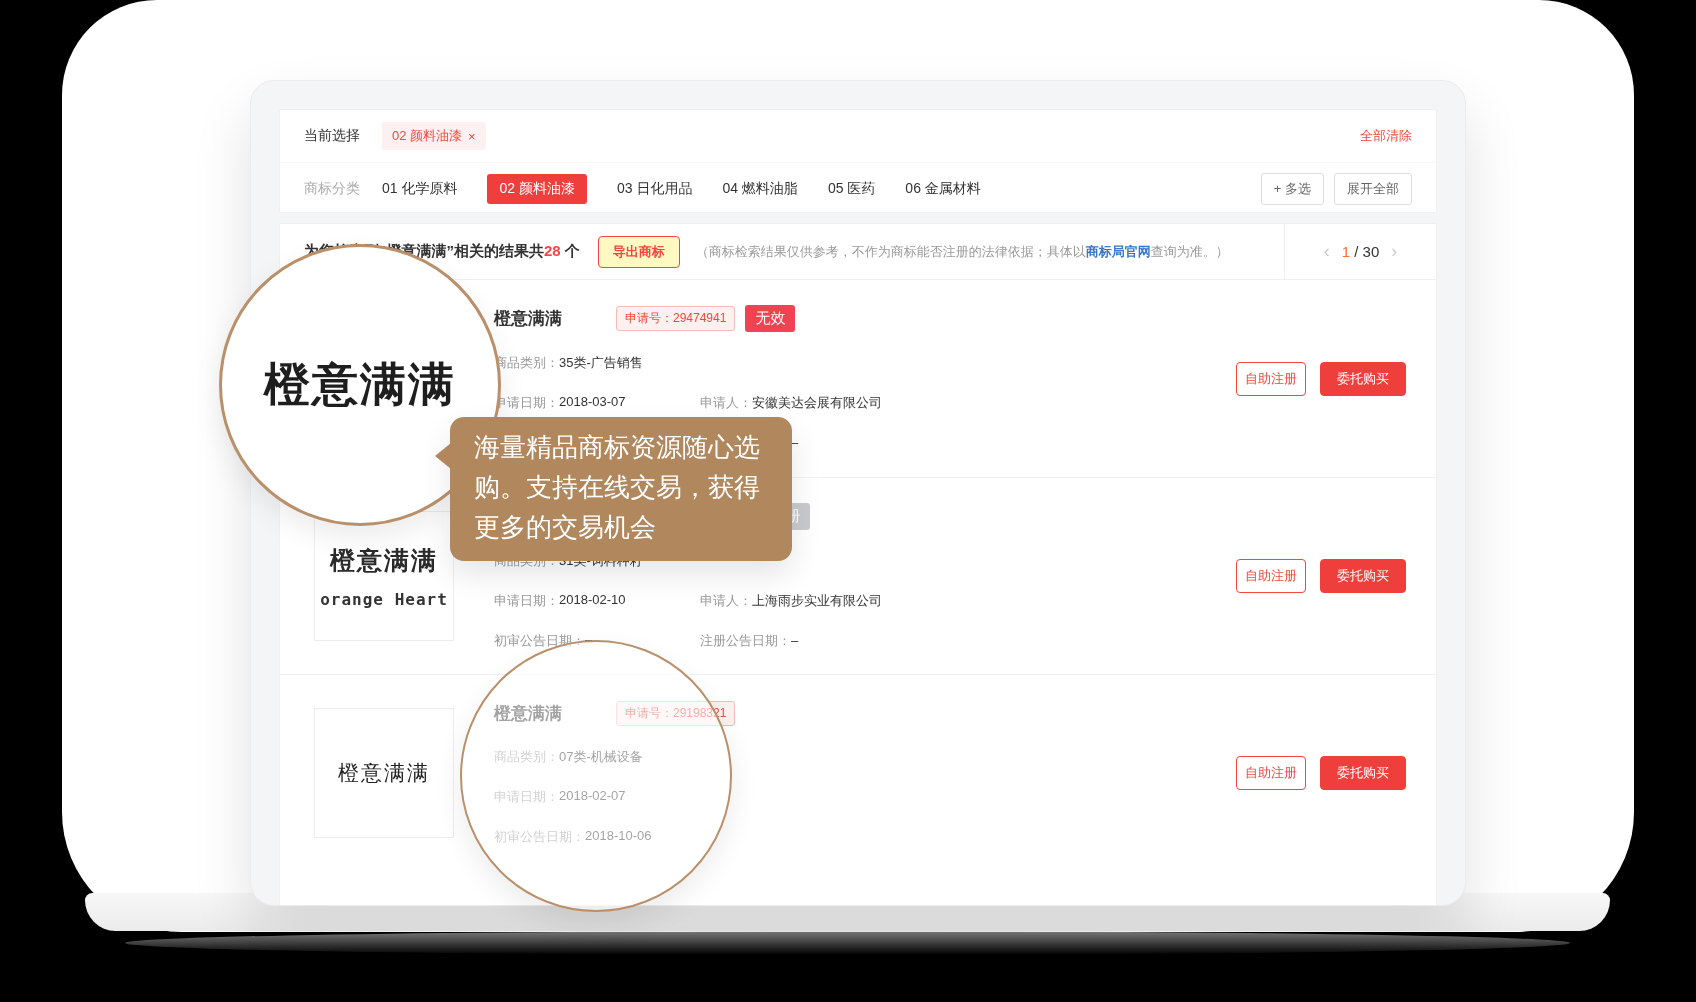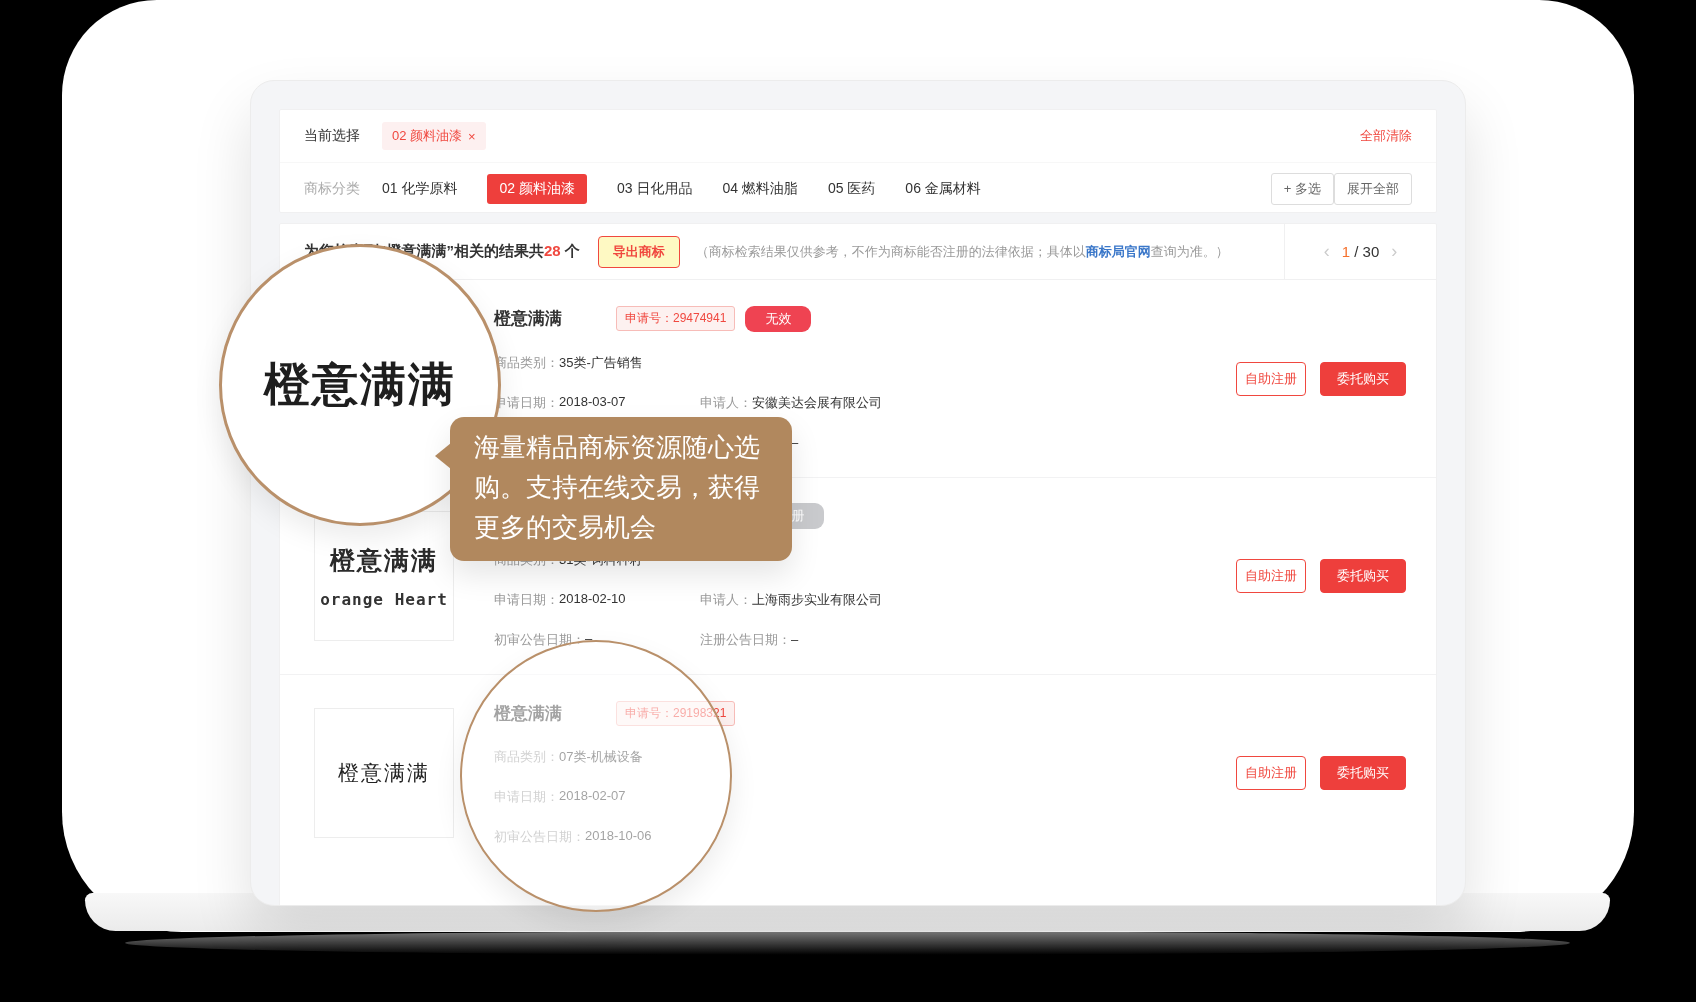--- a/index.html
+++ b/index.html
@@ -29,21 +29,21 @@
   .hp-row + .hp-row { border-top:1px solid #f7f7f7; }
   .hp-label { font-size:14px; color:#333; margin-right:22px; }
   .hp-label.dim { color:#aaa; }
   .sel-tag { display:inline-flex; align-items:center; gap:6px; background:#fdf0f0;
              color:#f0483f; font-size:13px; padding:5px 10px; border-radius:3px; }
   .sel-tag .x { font-size:13px; cursor:pointer; }
   .clear-all { margin-left:auto; color:#f0483f; font-size:13px; cursor:pointer; }
   .cats { display:flex; align-items:center; gap:30px; font-size:14px; color:#333; }
   .cat { cursor:pointer; white-space:nowrap; }
   .cat.active { background:#ee3f3c; color:#fff; padding:6px 12px; border-radius:3px; }
-  .hp-right { margin-left:auto; display:flex; }
+  .hp-right { margin-left:auto; display:flex; gap:10px; }
   .ghost-btn { border:1px solid #ddd; color:#666; background:#fff; font-size:13px;
                padding:6px 12px; border-radius:3px; cursor:pointer; }
 
   
   .results-panel { height:684px; display:flex; flex-direction:column; }
   .res-header { display:flex; align-items:center; height:56px; border-bottom:1px solid #f0f0f1; }
   .res-left { display:flex; align-items:center; padding-left:24px; flex:1; min-width:0; }
   .res-title { font-size:15px; color:#333; font-weight:bold; white-space:nowrap; }
   .res-count { color:#f0483f; font-weight:bold; }
   .export-btn { margin:0 16px 0 18px; border:1px solid #f0483f; color:#f0483f; background:#fef9c3;
@@ -65,21 +65,21 @@
   .tm-main-2 { font-family:"DejaVu Serif","Liberation Serif",serif; font-size:25px; font-weight:bold;
                color:#2b2b2b; letter-spacing:2px; }
   .tm-sub-2 { font-family:"DejaVu Sans Mono","Liberation Mono",monospace; font-size:16px;
               font-weight:bold; color:#333; margin-top:13px; letter-spacing:1px; }
   .tm-main-3 { font-size:21px; font-weight:500; color:#222; letter-spacing:2px; }
   .detail { margin-left:40px; flex:1; min-width:0; }
   .t-row { display:flex; align-items:center; gap:10px; }
   .t-name { font-size:17px; font-weight:bold; color:#333; }
   .app-tag { font-size:12px; color:#f0483f; background:#fdf1f0; border:1px solid #f7bcb8;
              padding:3px 8px; border-radius:3px; white-space:nowrap;margin-left:44px; }
-  .pill { font-size:13px; color:#fff; padding:4px 20px; border-radius:9px; white-space:nowrap; }
+  .pill { font-size:15px; color:#fff; padding:4px 10px; border-radius:3px; white-space:nowrap; }
   .pill-invalid { background:#ef4352; }
   .pill-registered { background:#c9cacd; }
   .dl { margin-top:22px; font-size:13px; display:flex; }
   .dl .lbl { color:#999; }
   .dl .val { color:#333; }
   .dl .c1 { width:206px; display:flex; }
   .actions { display:flex; gap:14px; flex:none; }
   .btn-outline { border:1px solid #f0483f; color:#f0483f; background:#fff; font-size:13px;
                  padding:7px 8px; border-radius:4px; cursor:pointer; white-space:nowrap; }
   .btn-solid { border:1px solid #ee3f3c; background:#ee3f3c; color:#fff; font-size:13px;

